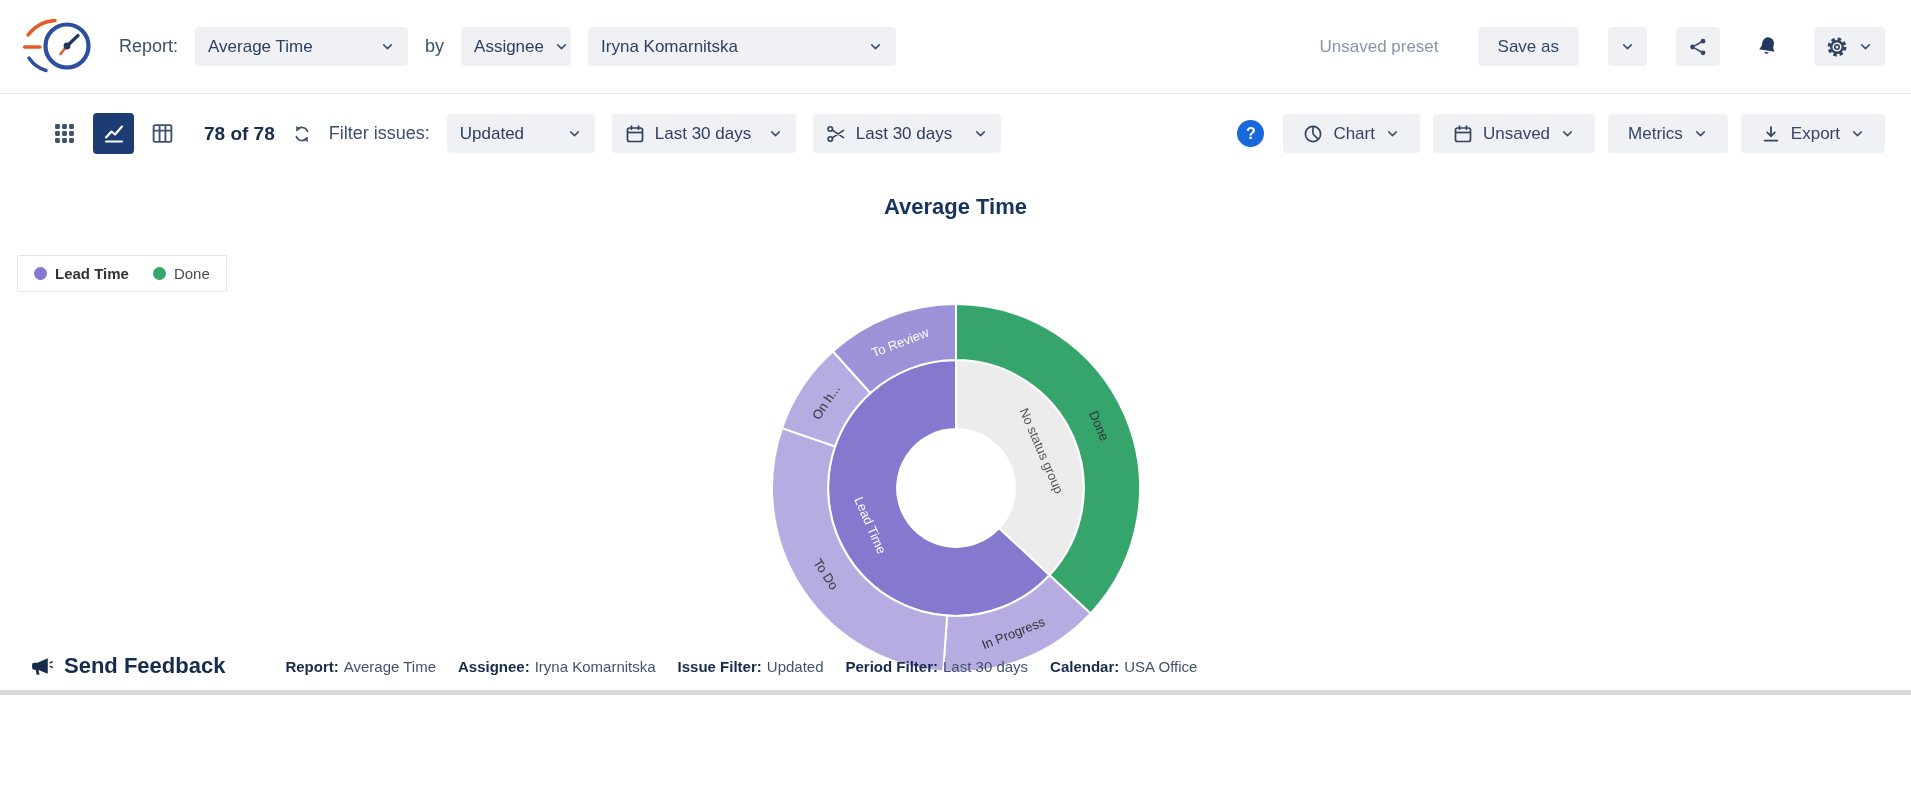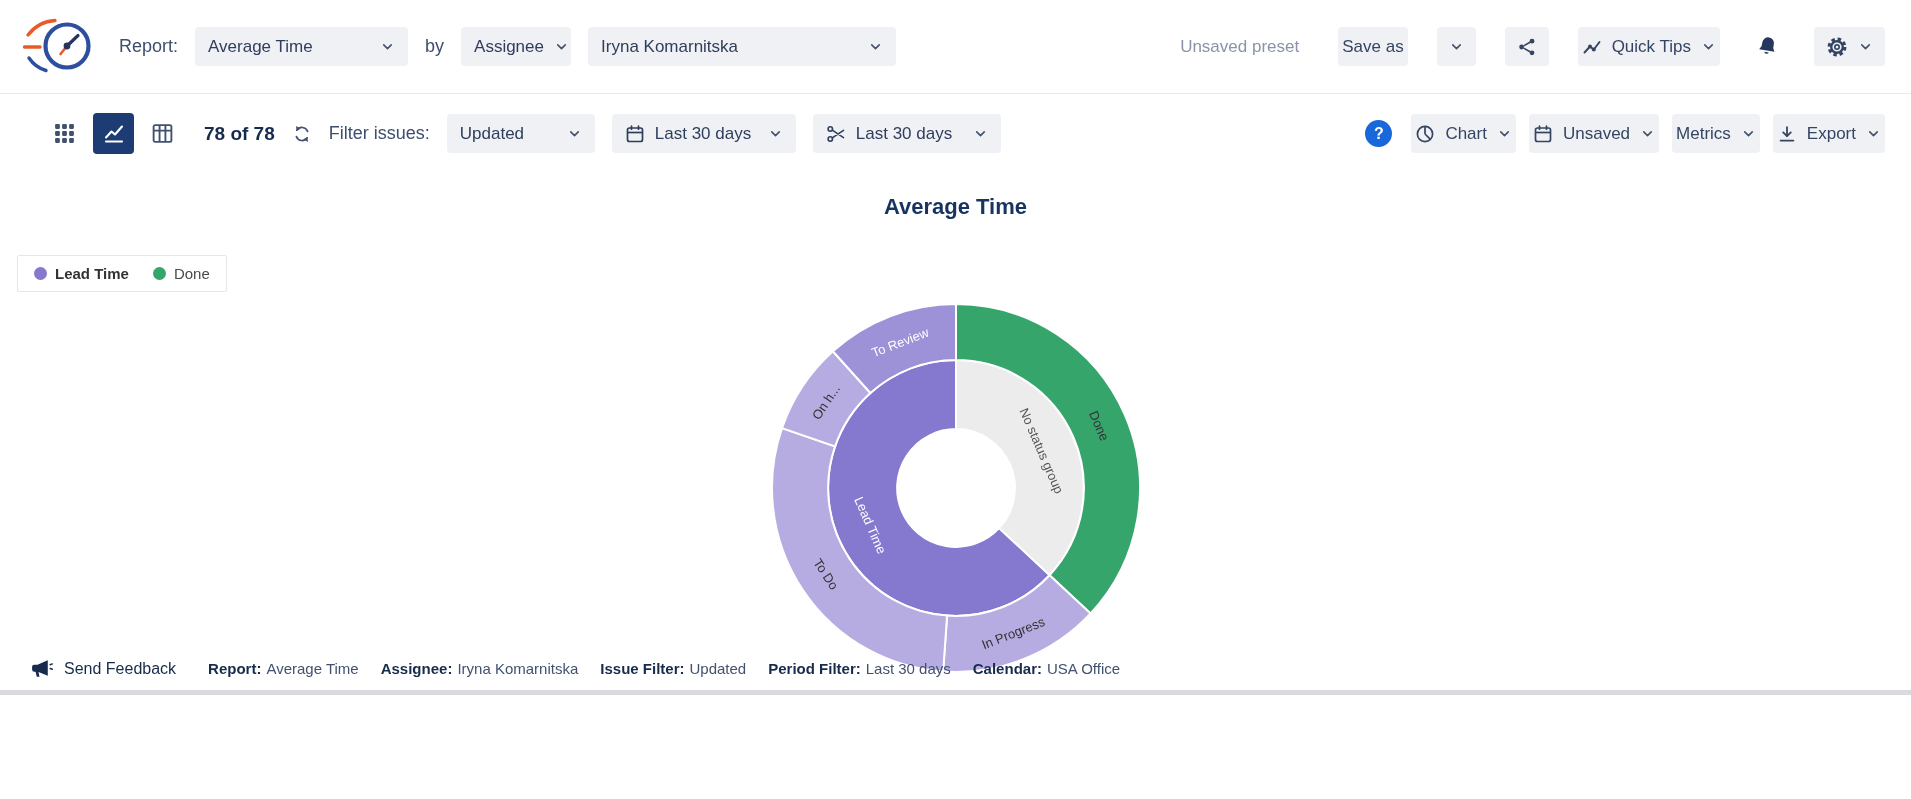--- a/index.html
+++ b/index.html
@@ -14,21 +14,21 @@
   .logo { display:flex; align-items:center; margin-right:6px; cursor:pointer; }
   .lbl { font-size:18px; color:#3e4f6d; white-space:nowrap; }
   .select { height:39px; background:#f0f1f4; border-radius:4px; display:flex; align-items:center;
             justify-content:space-between; padding:0 13px; font-size:17px; color:#2e3e5c;
             gap:10px; cursor:pointer; white-space:nowrap; }
   .dd-left { display:flex; align-items:center; gap:10px; }
   .w-report { width:213px; } .w-group { width:110px;justify-content:space-between; } .w-name { width:308px; }
   .w-issue { width:148px; } .w-cal { width:184px; } .w-sprint { width:188px; }
   .chev { color:#44536e; flex:none; }
   .btn { height:39px; background:#f0f1f4; border:none; border-radius:4px; display:inline-flex;
-         align-items:center; gap:10px; padding:0 4px; font-size:17px; color:#344563;
+         align-items:center; gap:10px; padding:0 20px; font-size:17px; color:#344563;
          font-family:inherit; cursor:pointer; white-space:nowrap; }
   .iconbtn { padding:0 12px; }
   .muted { color:#8a94a6; font-size:17px; margin-right:10px; white-space:nowrap; }
   .bell-wrap { display:grid; place-items:center; width:36px; cursor:pointer; }
 
   
   .toolbar { height:79px; display:flex; align-items:center; justify-content:space-between;
              padding:0 26px 0 22px; background:#fff;margin-left:22px; }
   .tleft { display:flex; align-items:center; gap:17px; }
   .tright { display:flex; align-items:center; gap:13px; }
@@ -47,23 +47,23 @@
             border-radius:2px; padding:9px 16px; display:flex; align-items:center; gap:24px; }
   .litem { display:flex; align-items:center; gap:8px; cursor:pointer; }
   .ldot { width:13px; height:13px; border-radius:50%; }
   .ltext-bold { font-size:15px; font-weight:700; color:#333; }
   .ltext { font-size:15px; color:#4a4a4a; }
   .chart-wrap { display:flex; justify-content:center; margin-top:78px; }
 
   
   .footer { position:absolute; left:0; bottom:16px; width:100%; display:flex; align-items:center;
             padding:0 30px; }
-  .feedback { display:flex; align-items:center; gap:11px; font-size:16px; font-weight:400;
+  .feedback { display:flex; align-items:center; gap:11px; font-size:22px; font-weight:700;
               color:#172b4d; margin-right:32px; cursor:pointer; white-space:nowrap; }
-  .meta { display:flex; align-items:center; gap:22px; font-size:15px; color:#42526e; }
+  .meta { display:flex; align-items:center; gap:22px; font-size:15px; color:#42526e;margin-left:28px; }
   .mitem { white-space:nowrap; }
   .mitem b { color:#172b4d; margin-right:5px; font-weight:700; }
   .bottom-edge { position:absolute; left:0; bottom:0; width:100%; height:5px; background:#d9dbdf; }
 </style>
 </head>
 <body>
 
 <div class="page">
 
   <header class="topbar">
@@ -117,31 +117,20 @@
         <svg width="20" height="20" viewBox="0 0 20 20">
           <g fill="currentColor">
               <circle cx="4.6" cy="10" r="2.4"></circle>
               <circle cx="15" cy="4.2" r="2.4"></circle>
               <circle cx="15" cy="15.8" r="2.4"></circle>
             </g>
           <g stroke="currentColor" stroke-width="1.6">
               <path d="M6.6 8.9l6.4-3.6M6.6 11.1l6.4 3.6"></path>
             </g>
         </svg>
-      </button>
-      <button class="btn">
-        <svg width="20" height="20" viewBox="0 0 20 20">
-          <path d="M2.5 15.5 L8 9.5 L11.8 12.5 L17.5 5" fill="none" stroke="currentColor" stroke-width="1.9" stroke-linecap="round" stroke-linejoin="round"></path>
-          <circle cx="8" cy="9.5" r="2" fill="currentColor"></circle>
-            <circle cx="11.8" cy="12.5" r="2" fill="currentColor"></circle>
-        </svg>
-        <span>Quick Tips</span>
-        <svg class="chev" width="15" height="15" viewBox="0 0 16 16">
-            <path d="M4 6.2l4 4 4-4" fill="none" stroke="currentColor" stroke-width="1.7" stroke-linecap="round" stroke-linejoin="round"></path>
-          </svg>
       </button>
       <span class="bell-wrap">
         <svg width="23" height="23" viewBox="0 0 22 22" style="transform:rotate(10deg)">
           <path fill="#24375f" d="M11 2.2a5.6 5.6 0 0 0-5.6 5.6v3.6L3.6 14.9h14.8l-1.8-3.5V7.8A5.6 5.6 0 0 0 11 2.2z"></path>
           <path fill="#24375f" d="M8.8 16.4a2.3 2.3 0 0 0 4.4 0z"></path>
         </svg>
       </span>
       <button class="btn iconbtn">
         <svg width="22" height="22" viewBox="0 0 24 24">
           <g fill="none" stroke="currentColor">

